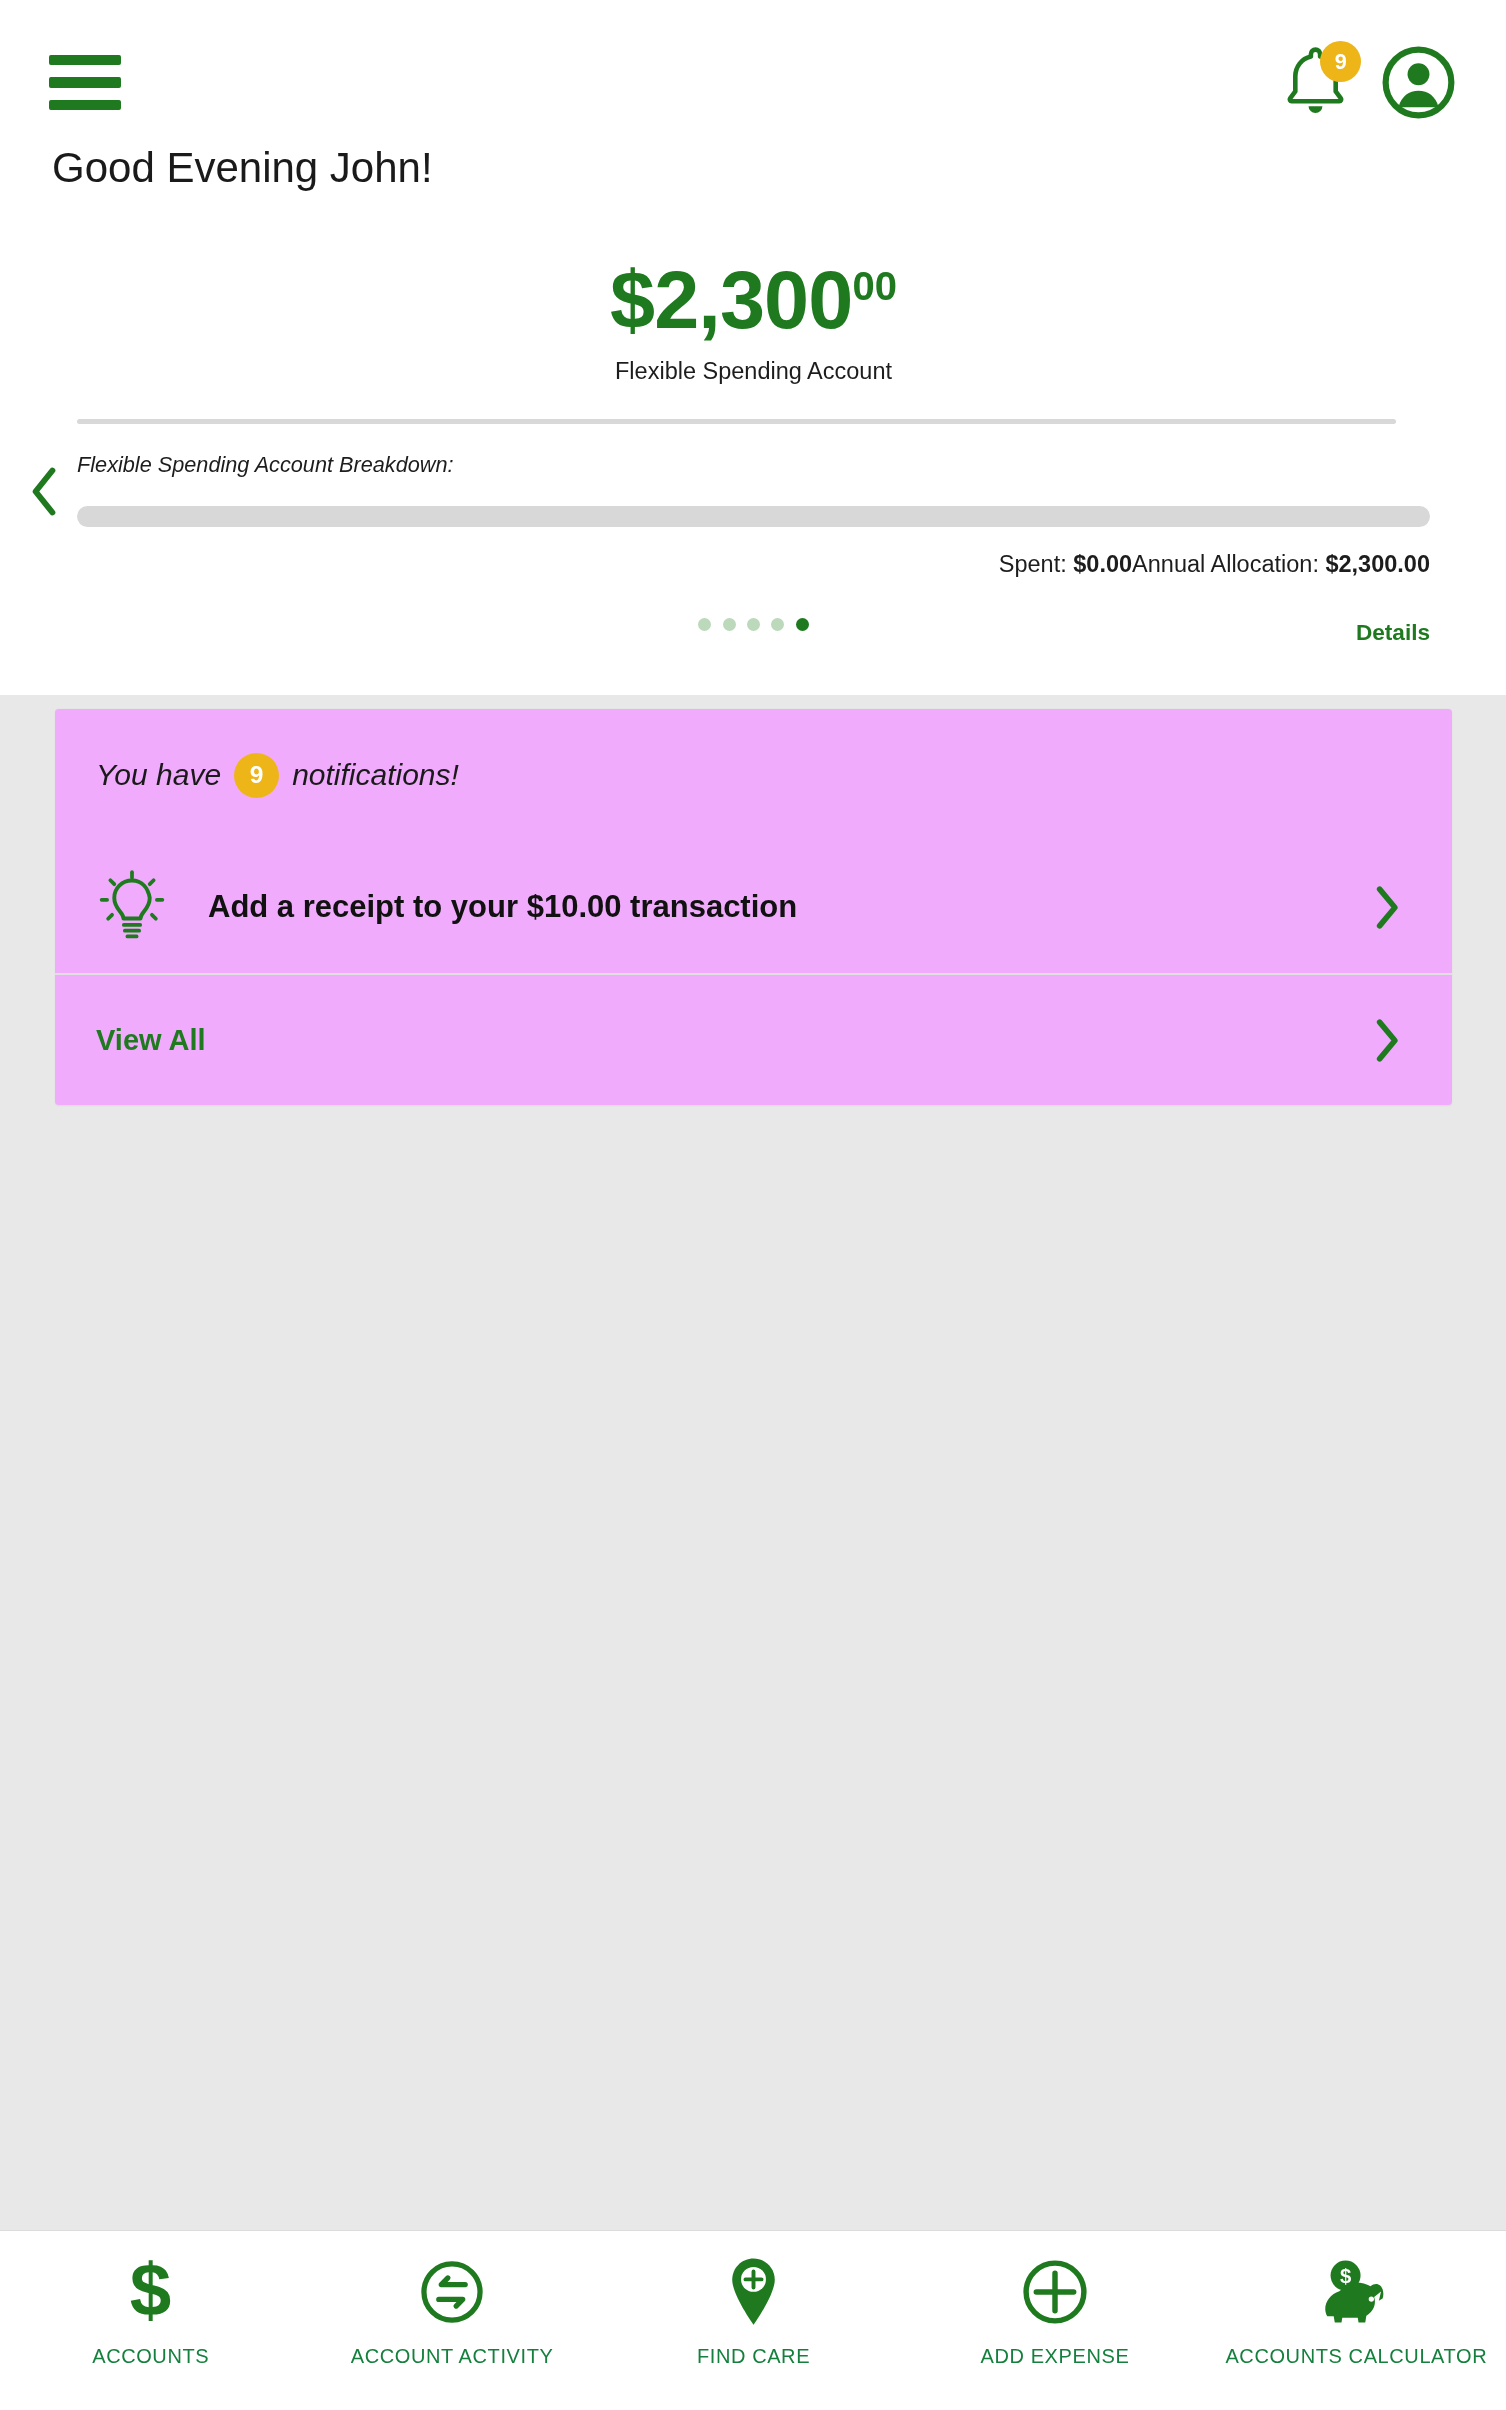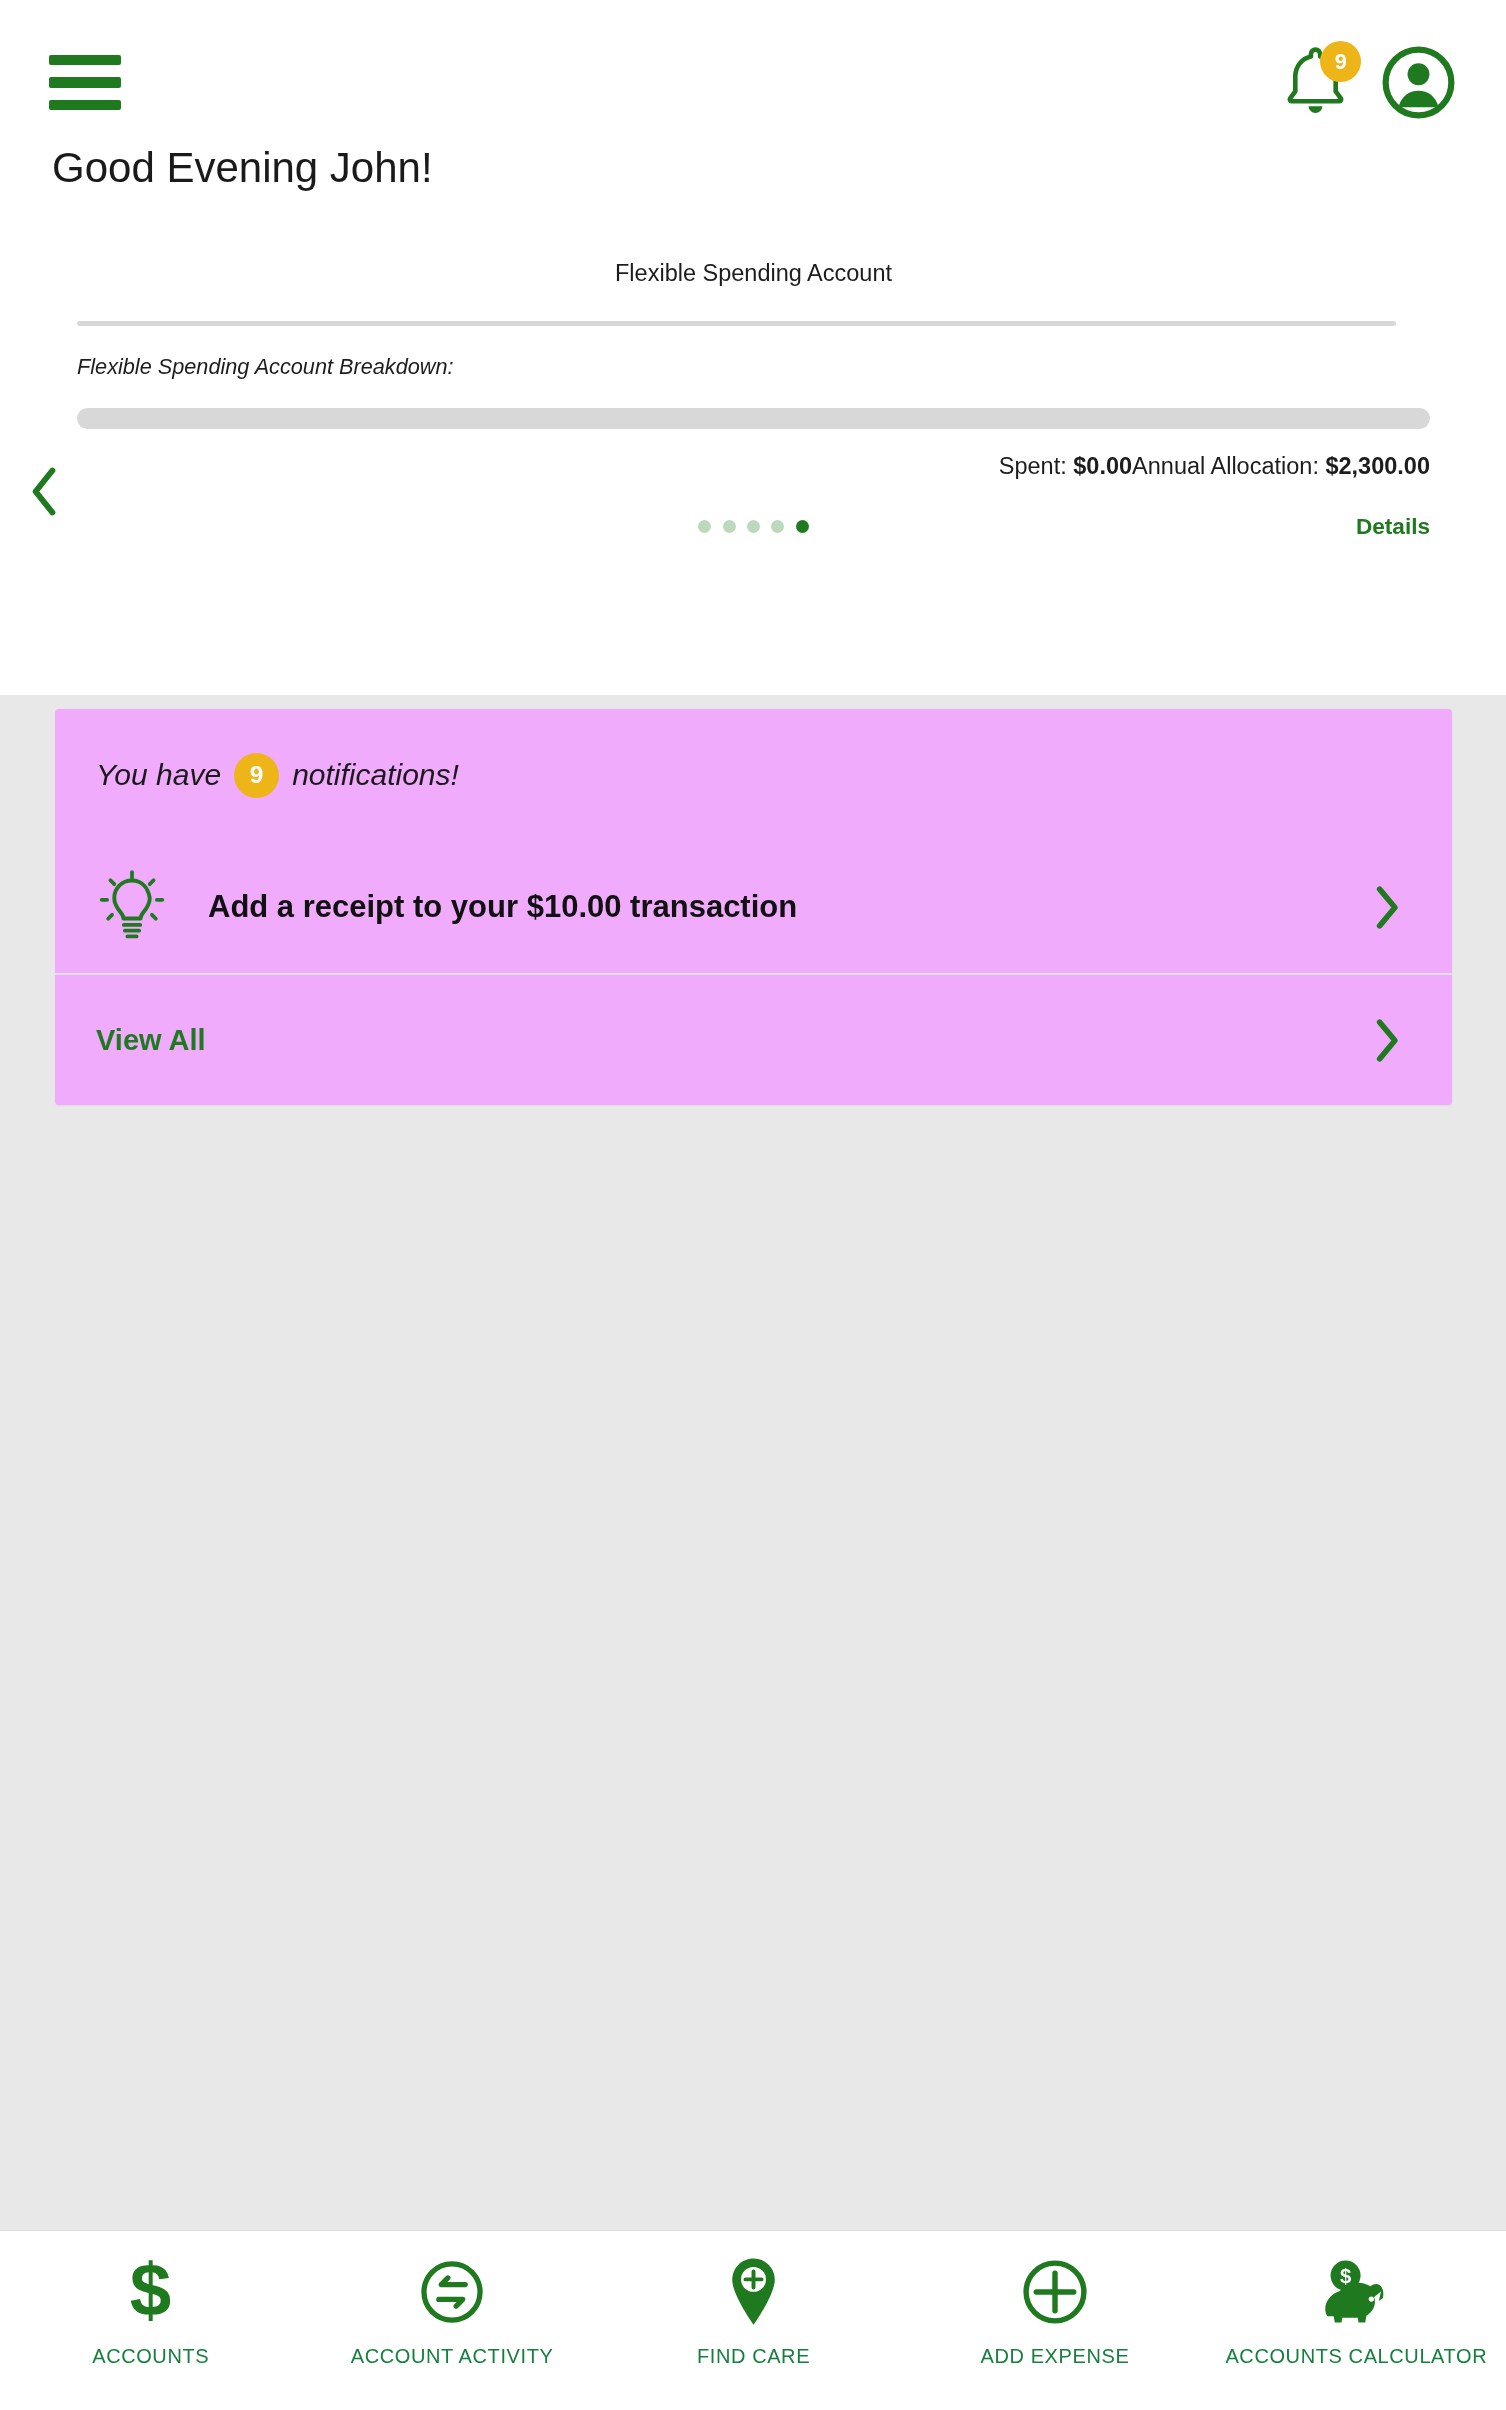--- a/index.html
+++ b/index.html
@@ -152,21 +152,21 @@
     top:5.6px;
   }
   .dot {
     width:13px; height:13px; border-radius:50%;
     background:#bcd9bc;
     cursor:pointer;
   }
   .dot.active { background:#1f7a1f; }
   .details-link {
     position:absolute;
-    right:77px; top:0;
+    right:77px; top:8px;
     font-size:22.6px;
     font-weight:bold;
     color:#1f7a1f;
     cursor:pointer;
   }
 
   
   .body-area { flex:1 1 auto; position:relative; }
 
   .card {
@@ -289,20 +289,21 @@
 
     <div class="carousel">
 
       <div class="carousel-prev">
         <svg viewBox="0 0 20 34" width="28" height="49">
           <path d="M16 2 L4 17 L16 32" fill="none" stroke="#1f7a1f" stroke-width="4.2" stroke-linecap="round" stroke-linejoin="round"></path>
         </svg>
       </div>
 
       <div class="balance-block">
+        <div class="balance-amount"><span>$2,300</span><span class="cents">00</span></div>
         <div class="balance-label">Flexible Spending Account</div>
       </div>
 
       <div class="divider-line"></div>
 
       <div class="breakdown">
         <div class="breakdown-title">Flexible Spending Account Breakdown:</div>
 
         <div class="progress-track">
           <div class="progress-fill" id="progress-fill" style="width: 0%;"></div>

